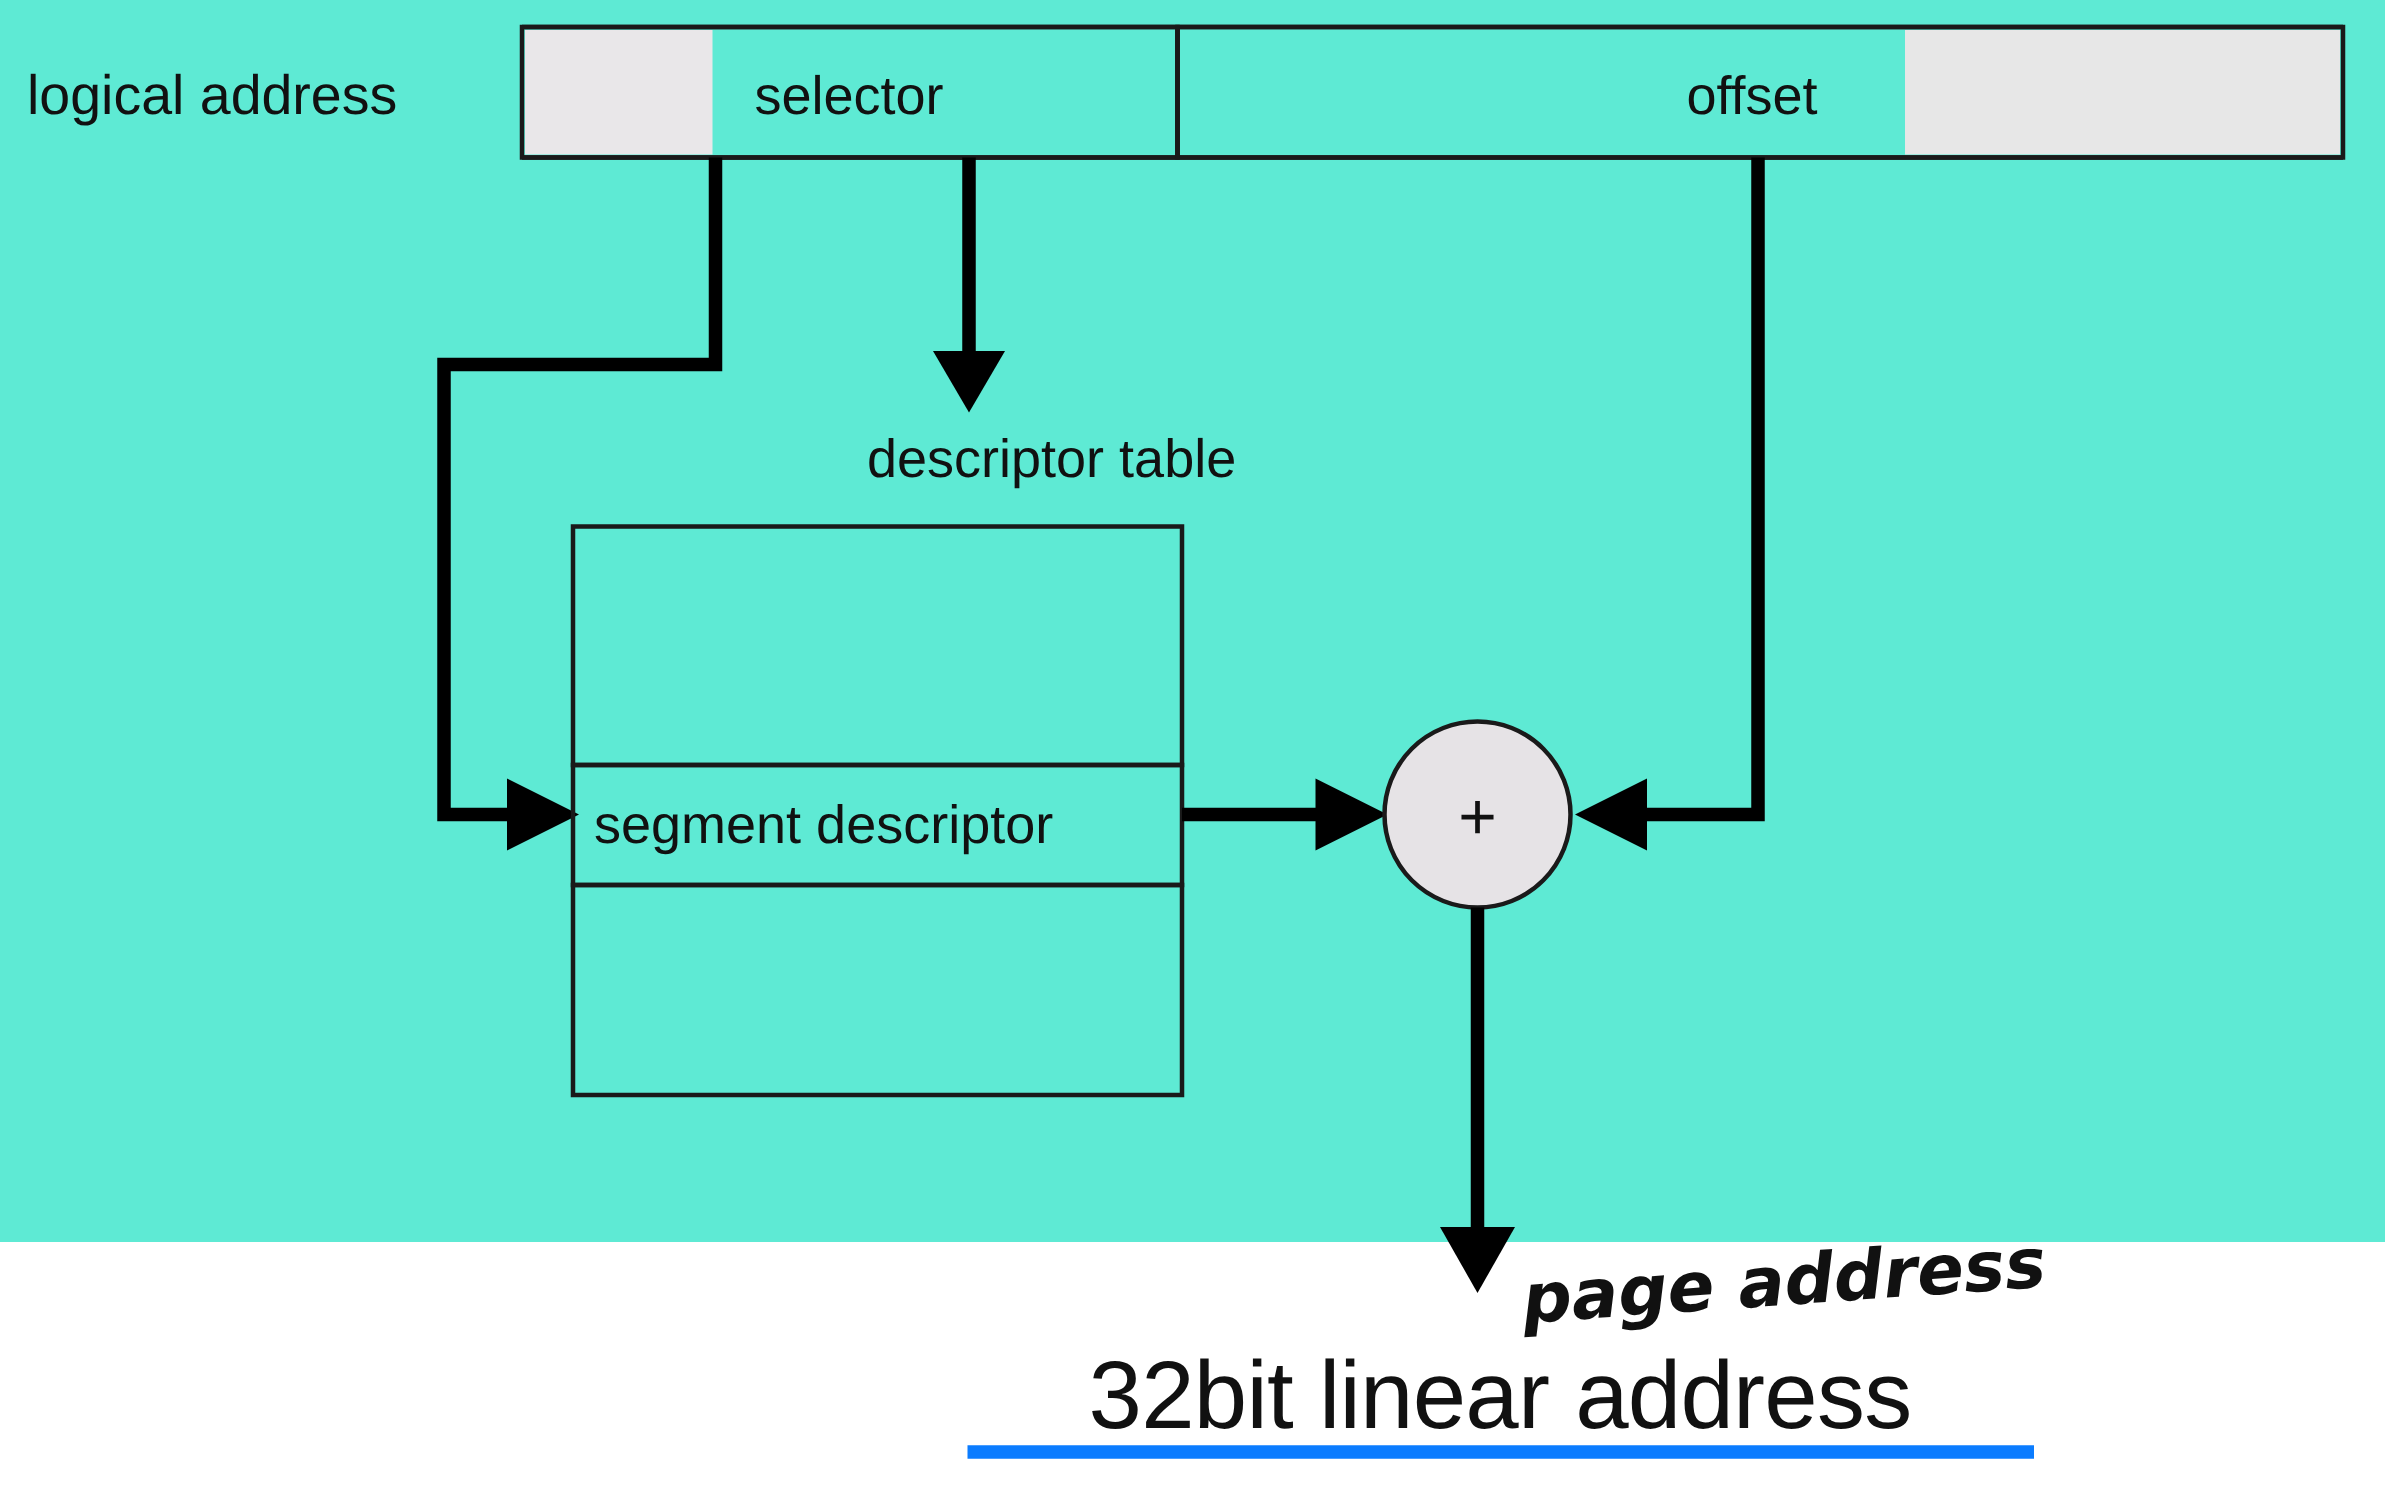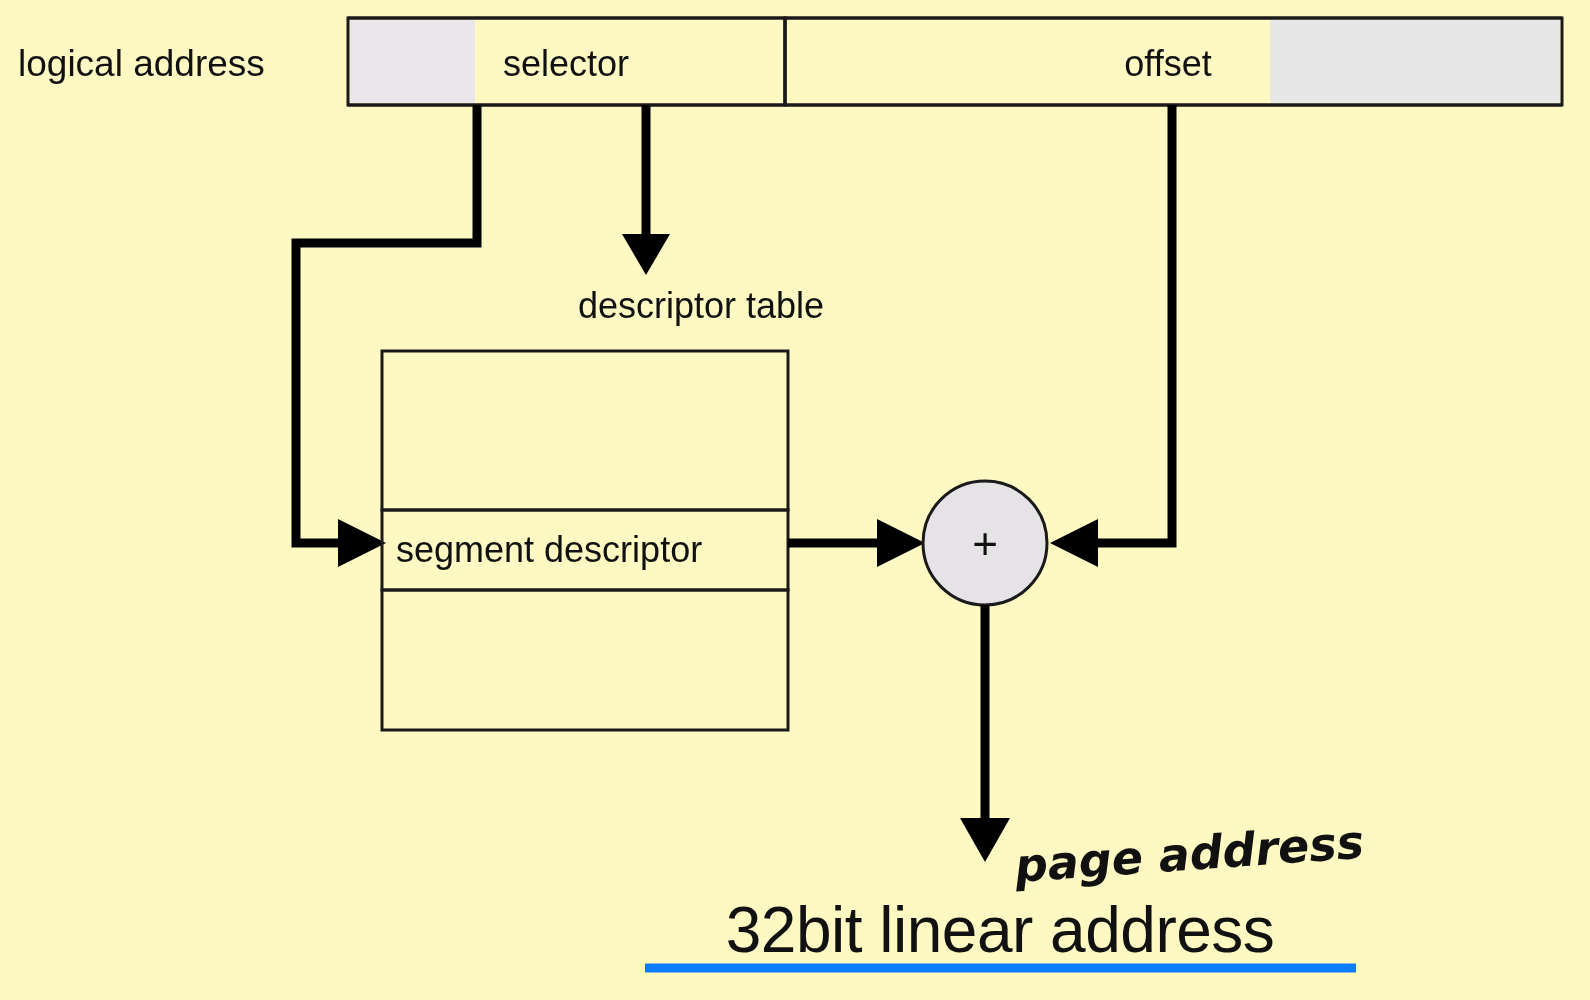--- a/index.html
+++ b/index.html
@@ -9,22 +9,22 @@
   }
   body {
     width: 1590px;
     height: 1000px;
     overflow: hidden;
     font-family: "Liberation Sans", sans-serif;
   }
   #diagram-root {
     position: relative;
     width: 1590px;
-    height: 1000px;
-    background: #fef9c3;
+    height: 828px;
+    background: #5eead4;
   }
   svg.diagram {
     position: absolute;
     top: 0;
     left: 0;
     width: 1590px;
     height: 1000px;
     display: block;
   }
   text {

